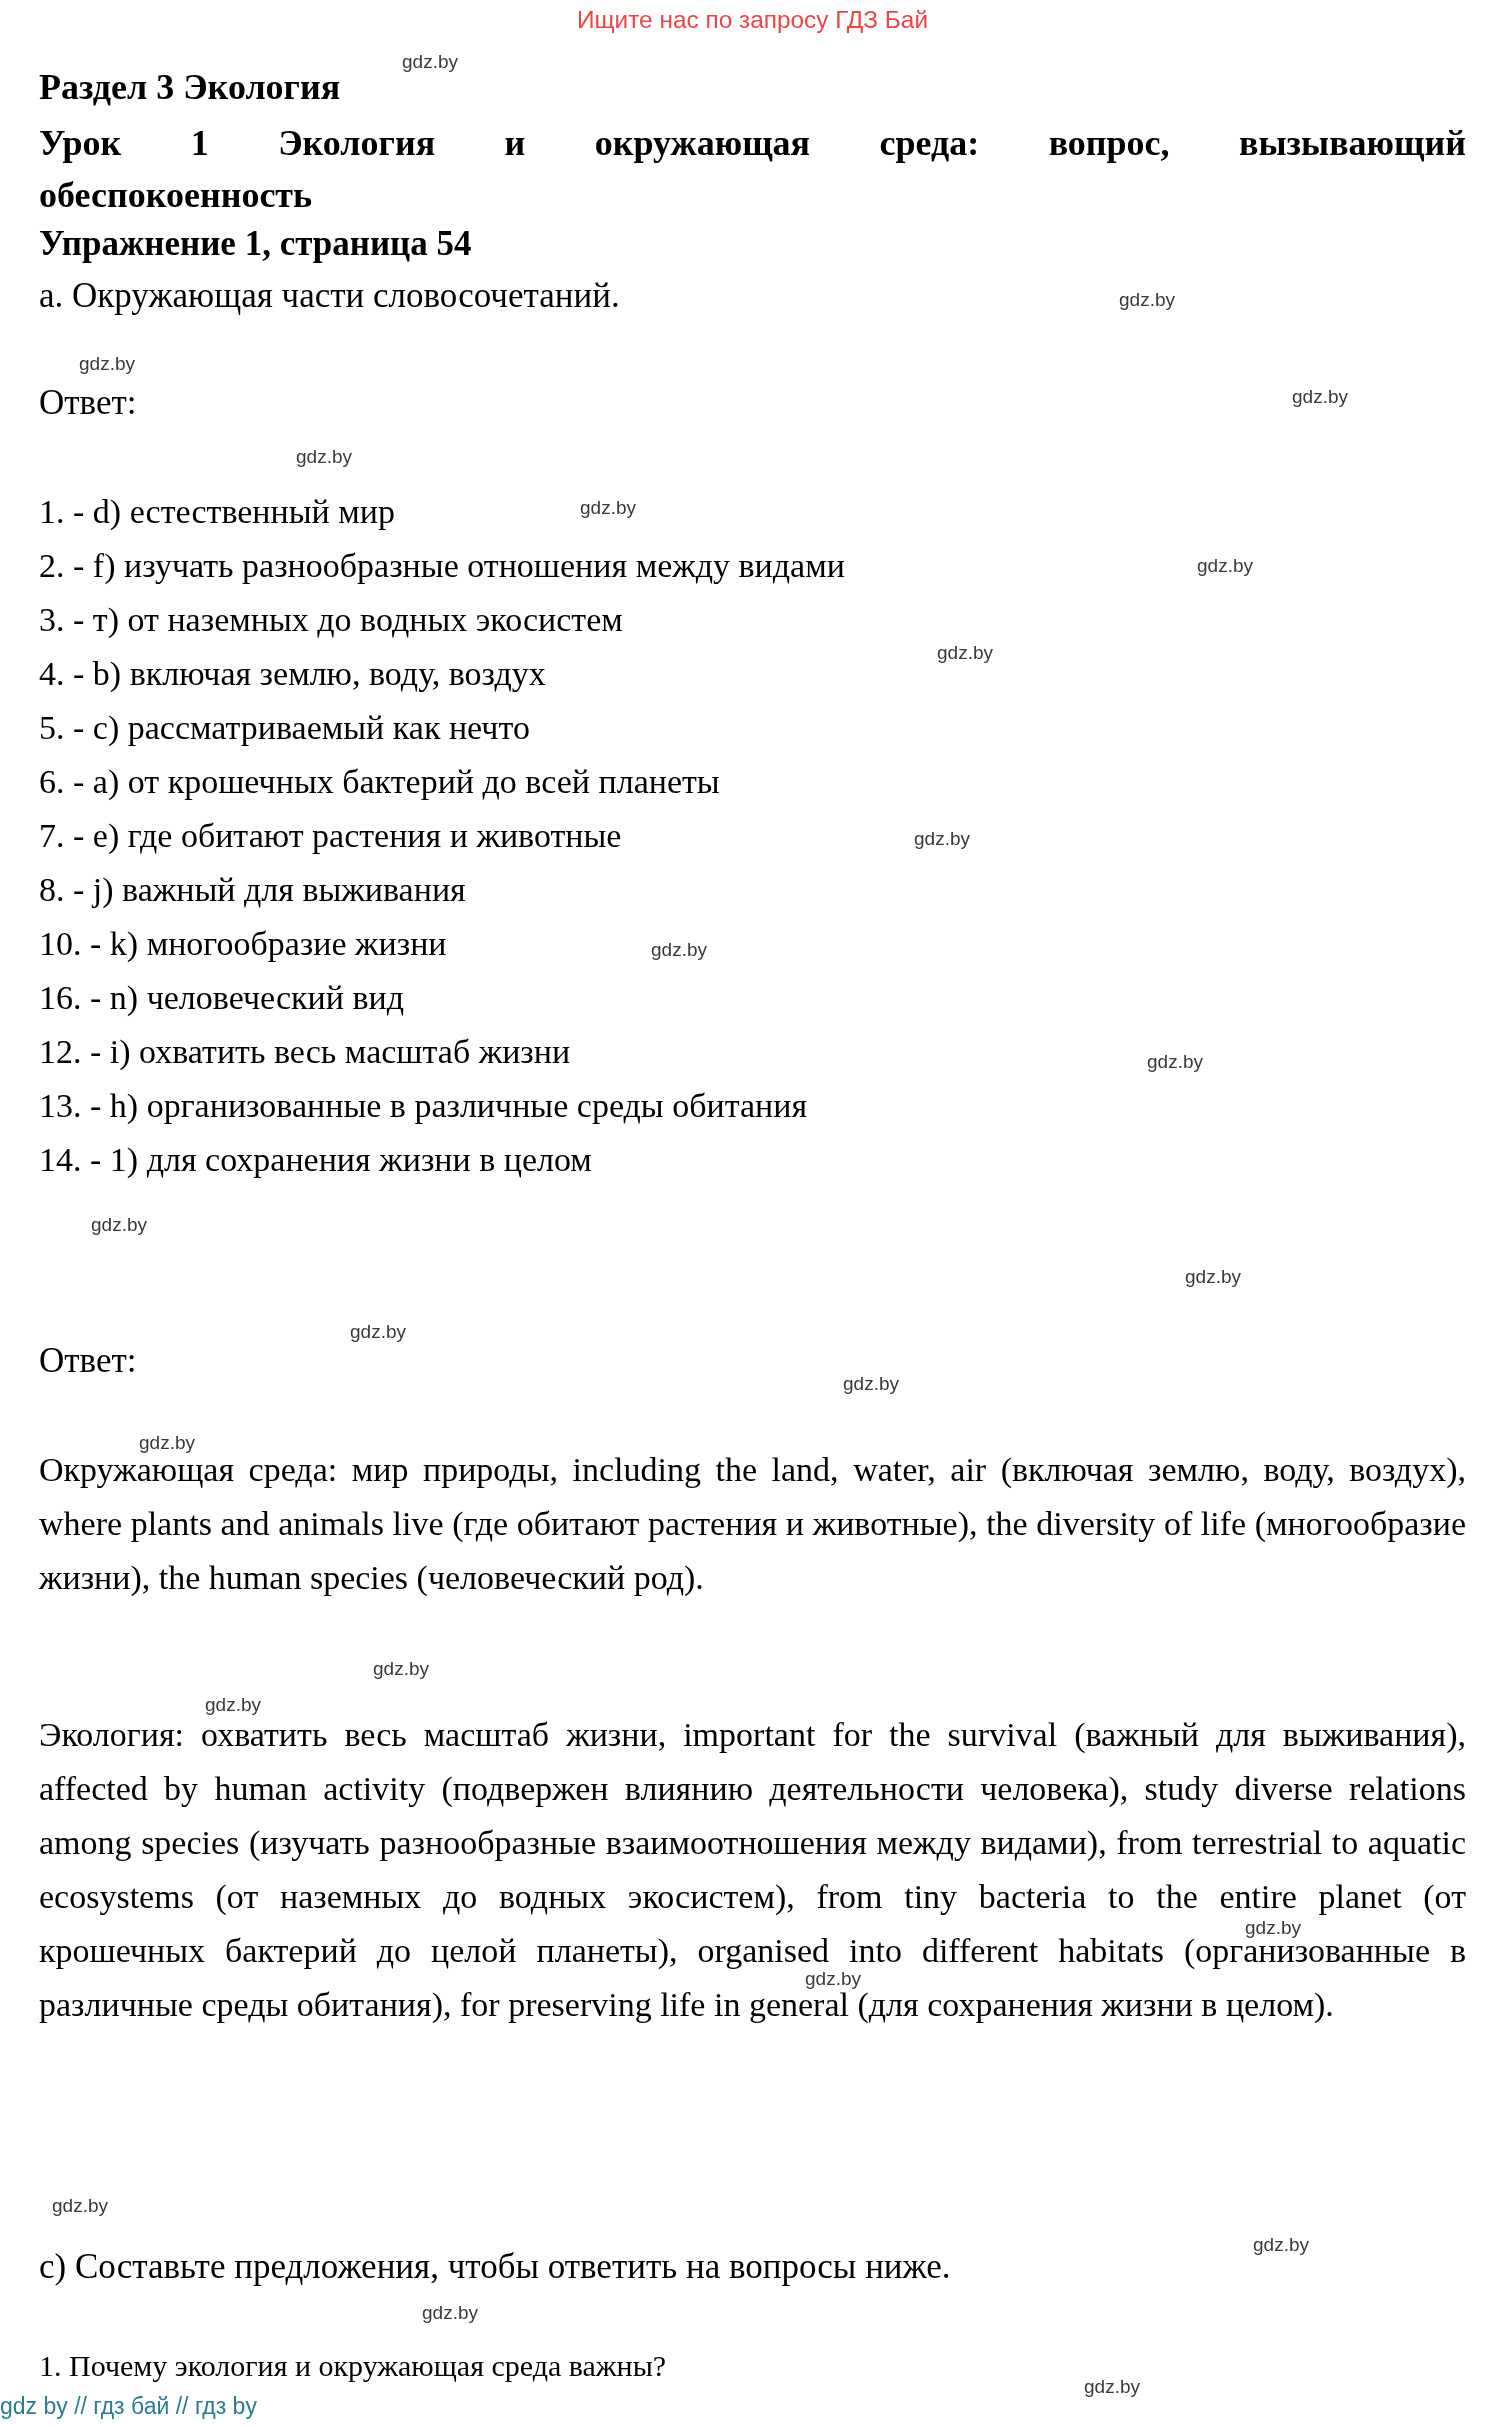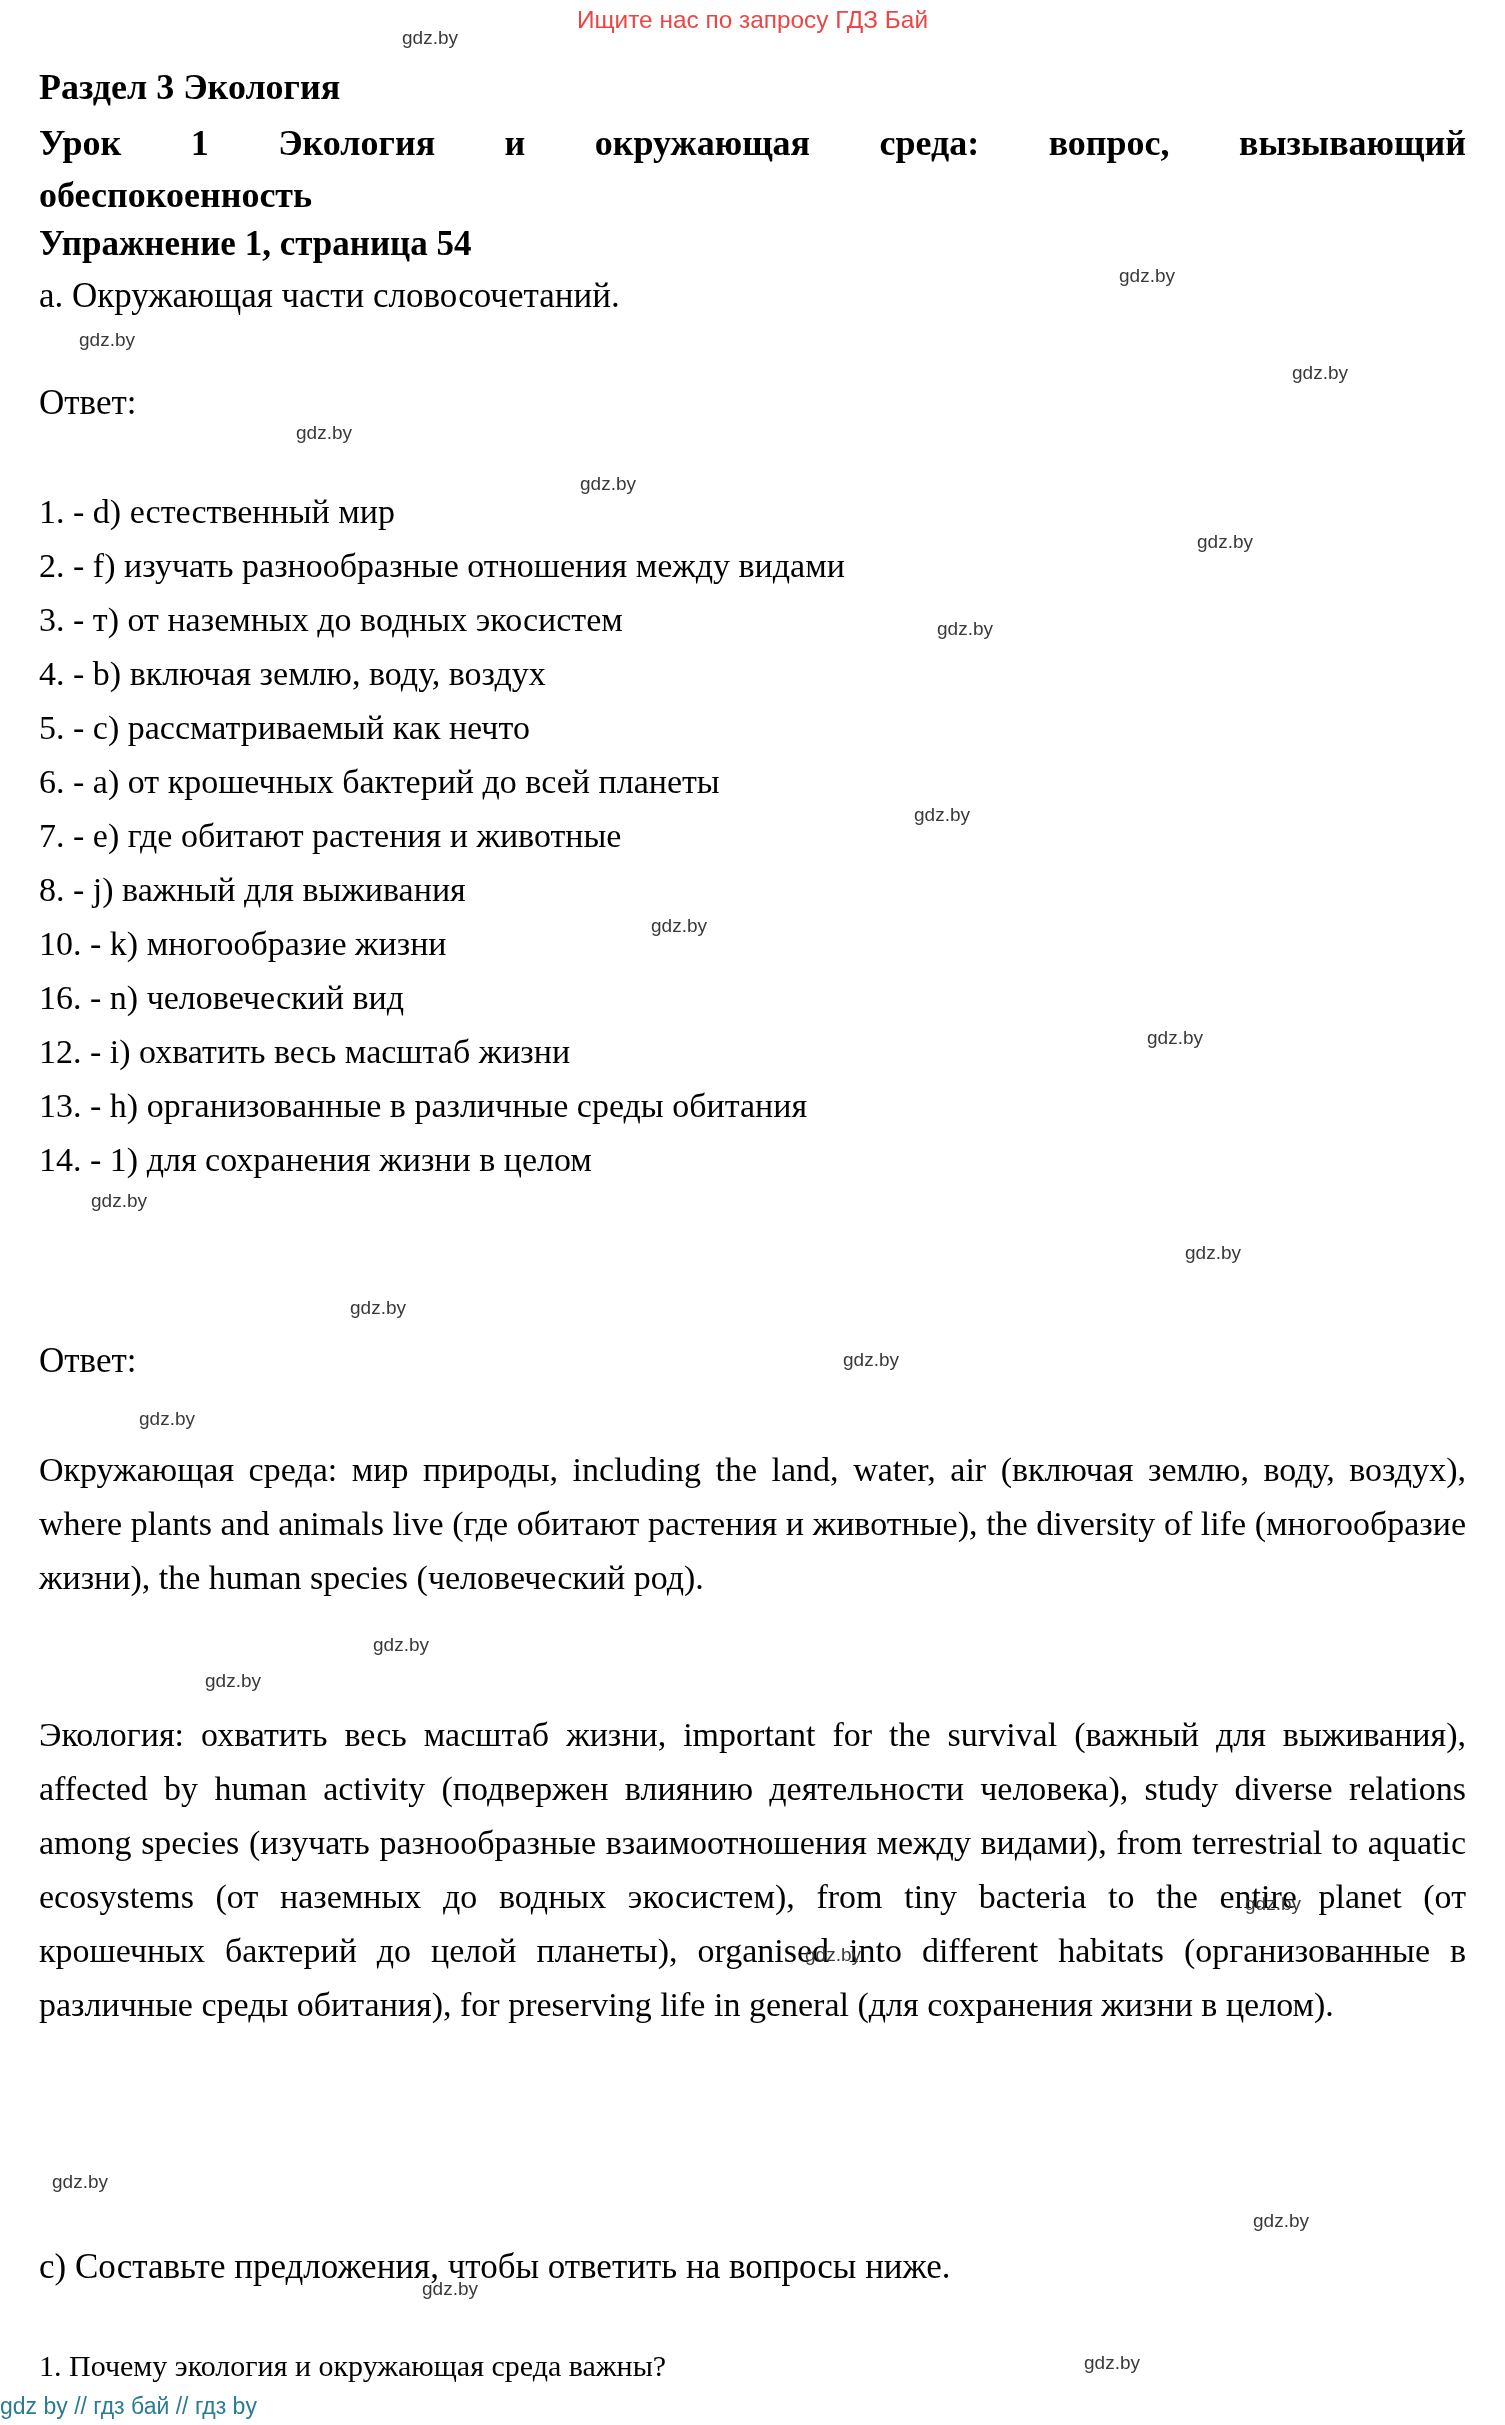--- a/index.html
+++ b/index.html
@@ -52,20 +52,21 @@
     text-align: left;
     font-family: "Liberation Sans", sans-serif;
     font-size: 23px; color: #2a7b96;
     text-decoration: none; display: block;
   }
   .wm {
     position: absolute;
     font-family: "Liberation Sans", sans-serif;
     font-size: 19px; color: #3a3a3a;
     white-space: nowrap;
+    margin-top: 24px;
   }
 </style>
 </head>
 <body>
 
 <div class="page">
 
   <div class="banner">Ищите нас по запросу ГДЗ Бай</div>
 
   <div class="h-section">Раздел 3 Экология</div>

